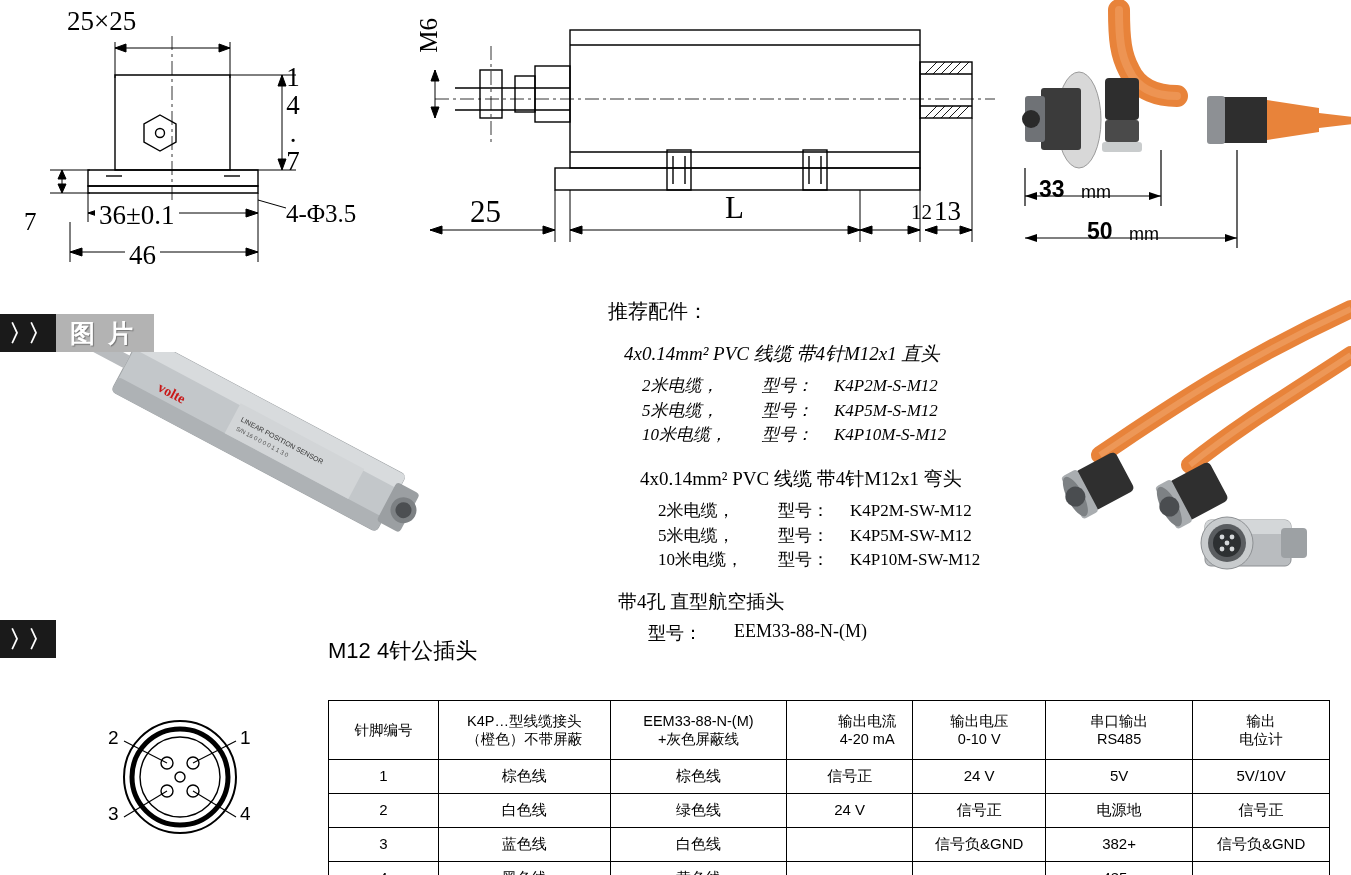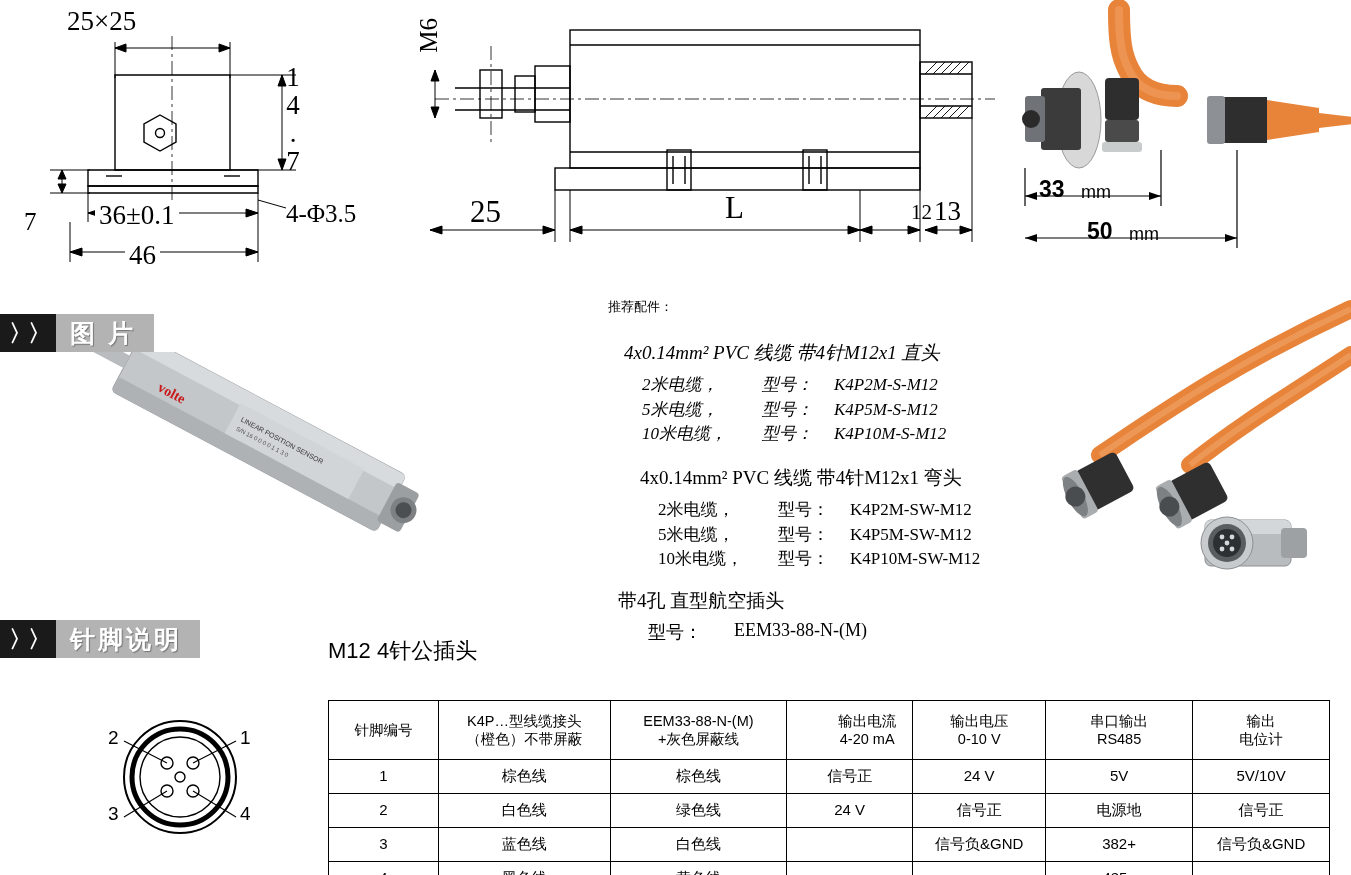--- a/index.html
+++ b/index.html
@@ -278,21 +278,21 @@
       <circle cx="404" cy="84" r="8" fill="#4c4f52"></circle>
 
       <rect x="-110" y="76" width="200" height="14" fill="#b9bcbf"></rect>
       <rect x="-120" y="70" width="22" height="26" fill="#8e9194"></rect>
       <rect x="-62" y="68" width="26" height="30" fill="#8e9194"></rect>
     </g>
   </svg>
 </div>
 
 <div class="abs" style="left:608px;top:298px;width:480px;">
-  <div class="acc-title" style="font-size:13px;margin-bottom:24px;">推荐配件：</div>
+  <div class="acc-title" style="font-size:20px;margin-bottom:16px;">推荐配件：</div>
 
   <div style="margin-left:16px;font-style:italic;">
     <div class="acc-line" style="font-size:19px;margin-bottom:7px;">4x0.14mm² PVC 线缆 带4针M12x1 直头</div>
     <div style="margin-left:18px;line-height:1.45;">
       <div style="display:flex;">
         <span class="acc-sub" style="width:120px;">2米电缆，</span>
         <span class="acc-sub" style="width:72px;">型号：</span>
         <span class="acc-sub">K4P2M-S-M12</span>
       </div>
       <div style="display:flex;">
@@ -373,21 +373,20 @@
           <circle cx="27" cy="39" r="2.4"></circle>
         <circle cx="22" cy="33" r="2.4"></circle>
       </g>
       <rect x="76" y="18" width="26" height="30" rx="4" fill="#9da1a4"></rect>
     </g>
   </svg>
 </div>
 
 <div class="abs banner" style="left:0;top:620px;">
   <div class="chev">〉〉</div>
-  <div class="label">针脚说明</div>
 </div>
 
 <div class="abs" style="left:60px;top:705px;width:260px;height:150px;">
   <svg width="260" height="150" viewBox="0 0 260 150">
     <circle cx="120" cy="72" r="56" fill="none" stroke="#000" stroke-width="2"></circle>
     <circle cx="120" cy="72" r="48" fill="none" stroke="#000" stroke-width="5"></circle>
     <circle cx="120" cy="72" r="40" fill="none" stroke="#000" stroke-width="1.4"></circle>
 
     <circle cx="107" cy="58" r="6" fill="none" stroke="#000" stroke-width="1.4"></circle>
     <circle cx="133" cy="58" r="6" fill="none" stroke="#000" stroke-width="1.4"></circle>

